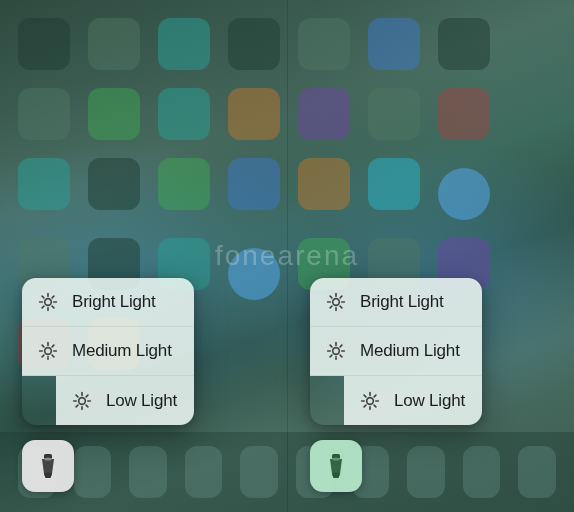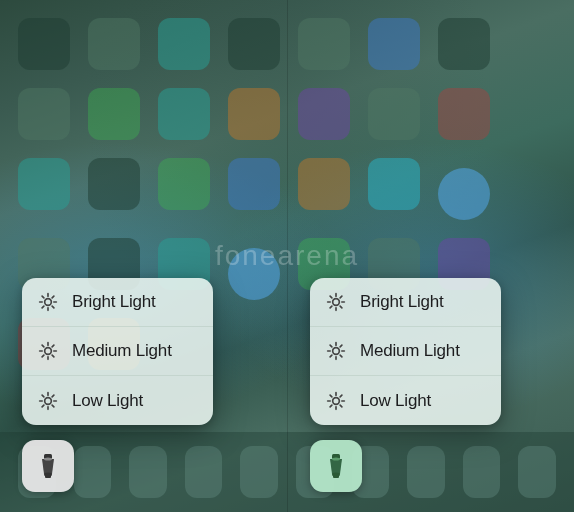--- a/index.html
+++ b/index.html
@@ -112,21 +112,21 @@
       background: rgba(0,0,0,0.15);
       z-index: 2;
     }
 
     
     .context-panel {
       position: absolute;
       z-index: 10;
       display: flex;
       flex-direction: column;
-      width: 191px;
+      width: 172px;
       border-radius: 14px;
       overflow: hidden;
       box-shadow: 0 8px 32px rgba(0,0,0,0.35), 0 2px 8px rgba(0,0,0,0.2);
     }
 
     .context-panel-left {
       left: 22px;
       top: 278px;
     }
 
@@ -142,20 +142,21 @@
       padding: 0 16px;
       height: 49px;
       background: rgba(235,245,240,0.88);
       cursor: pointer;
       transition: background 0.1s;
       border-bottom: 1px solid rgba(180,200,190,0.5);
     }
 
     .menu-item:last-child {
       border-bottom: none;
+      margin-left: 34px;
     }
 
     .menu-item-label {
       font-size: 17px;
       font-weight: 400;
       color: #1c1c1e;
       letter-spacing: -0.2px;
     }
 
     

